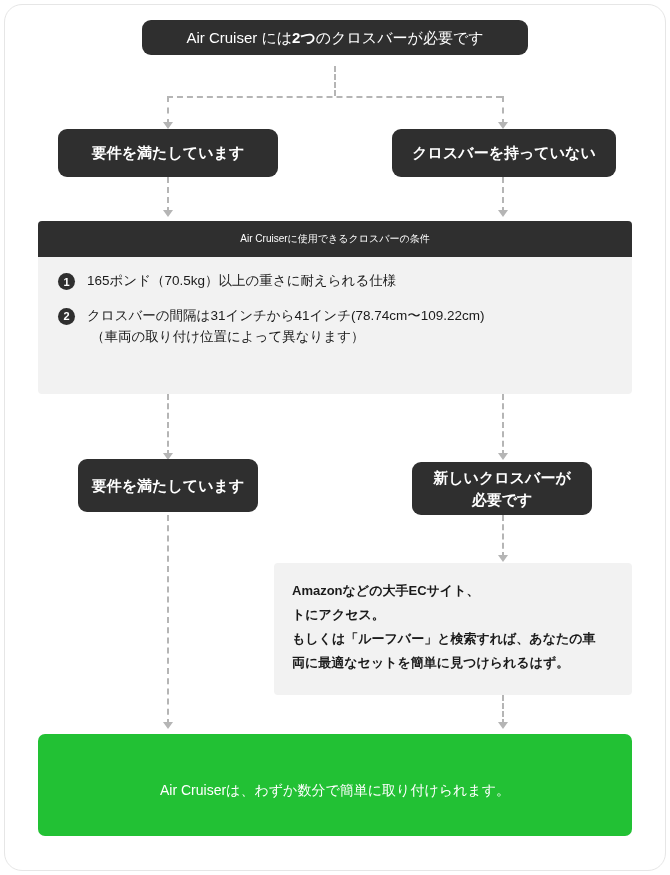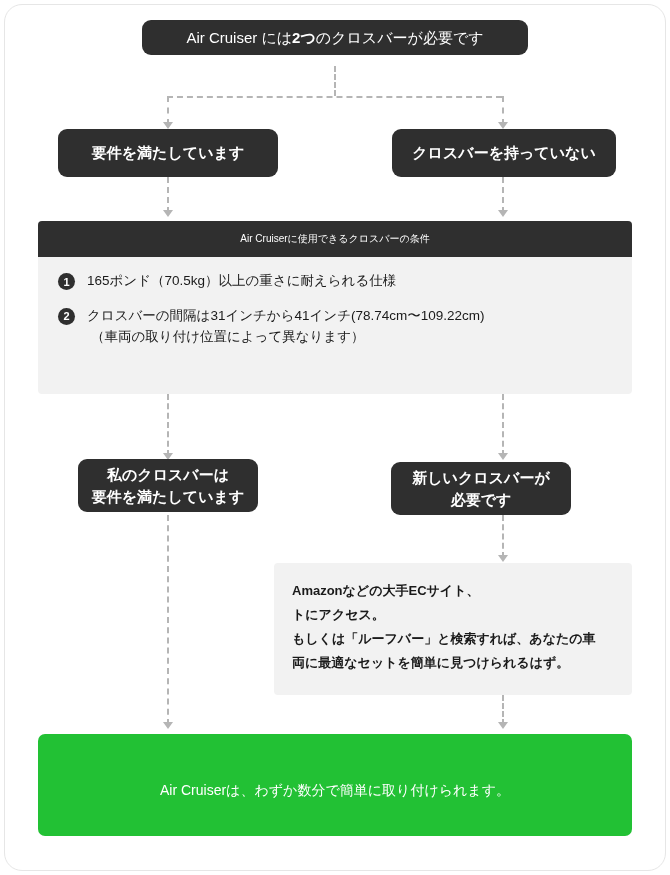--- a/index.html
+++ b/index.html
@@ -204,24 +204,23 @@
       </div>
     </div>
   </div>
 
   <div class="ln ln-v" style="left:167px; top:394px; height:62px; width:0;"></div>
   <div class="arrow" style="left:163px; top:453px;"></div>
   <div class="ln ln-v" style="left:502px; top:394px; height:62px; width:0;"></div>
   <div class="arrow" style="left:498px; top:453px;"></div>
 
   <div class="node" style="left:78px; top:459px; width:180px; height:53px; flex-direction:column;">
-    <span>私のクロスバーは</span>
     <span>要件を満たしています</span>
   </div>
-  <div class="node" style="left:391px; top:462px; width:180px; height:53px; flex-direction:column;">
+  <div class="node" style="left:412px; top:462px; width:180px; height:53px; flex-direction:column;">
     <span>新しいクロスバーが</span>
     <span>必要です</span>
   </div>
 
   <div class="ln ln-v" style="left:502px; top:515px; height:43px; width:0;"></div>
   <div class="arrow" style="left:498px; top:555px;"></div>
 
   <div class="infobox" style="left:274px; top:563px; width:358px; height:132px;">
     <div>Amazonなどの大手ECサイト、</div>
     <div>トにアクセス。</div>

